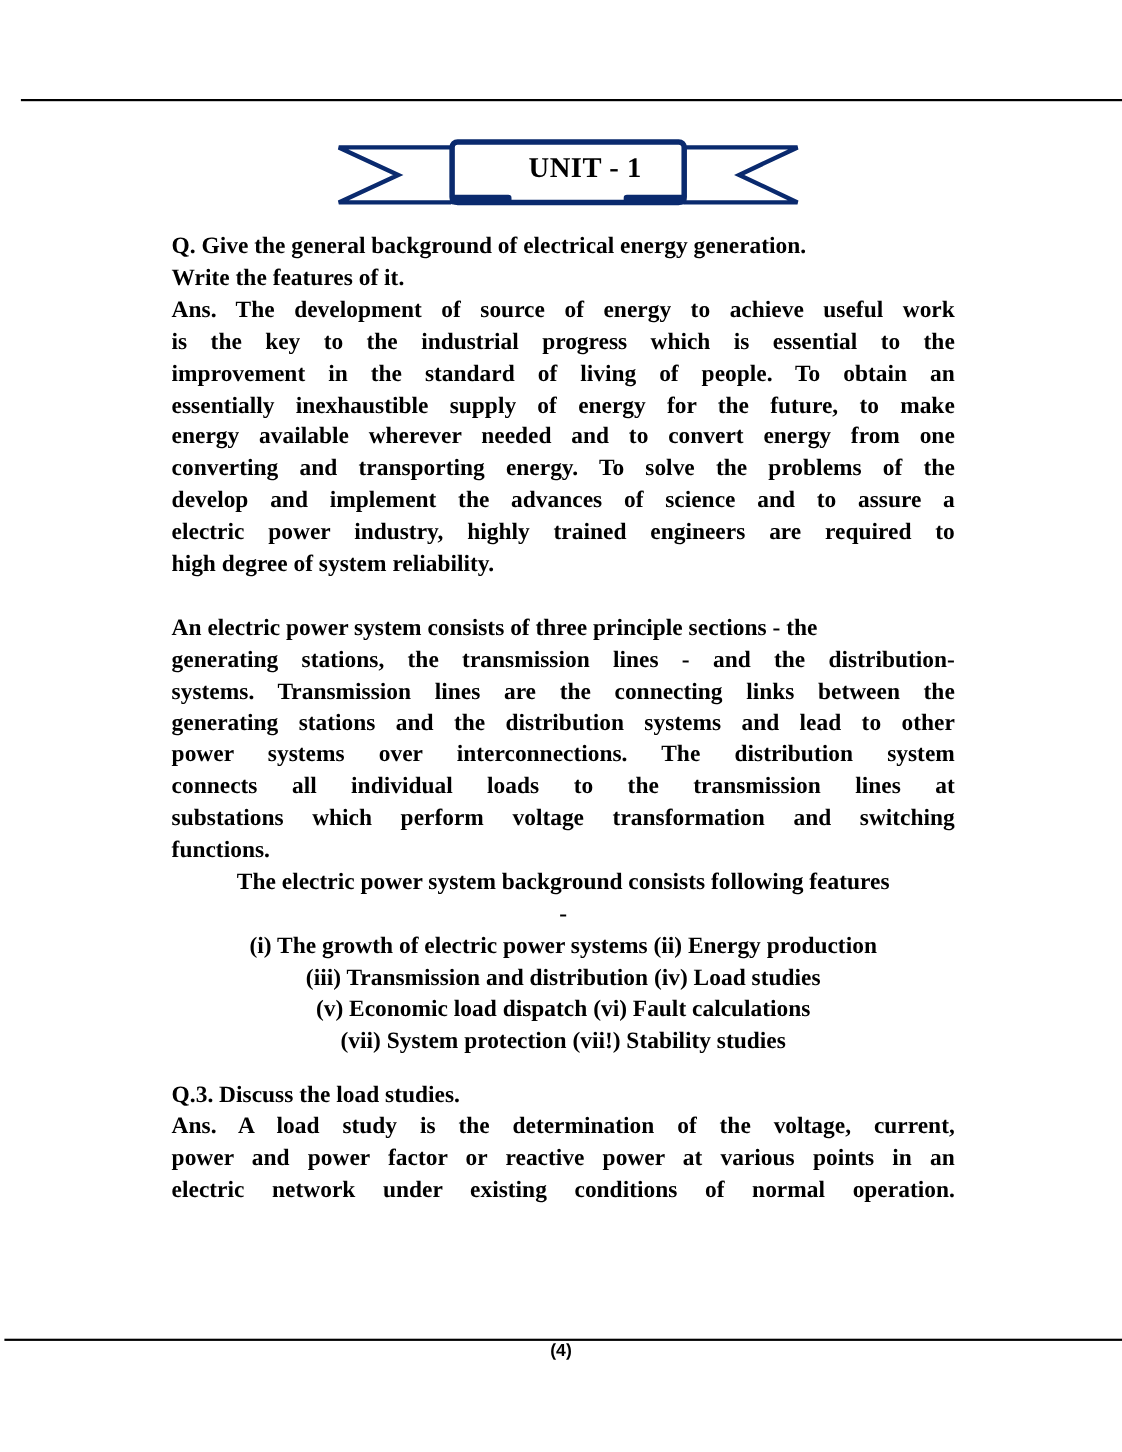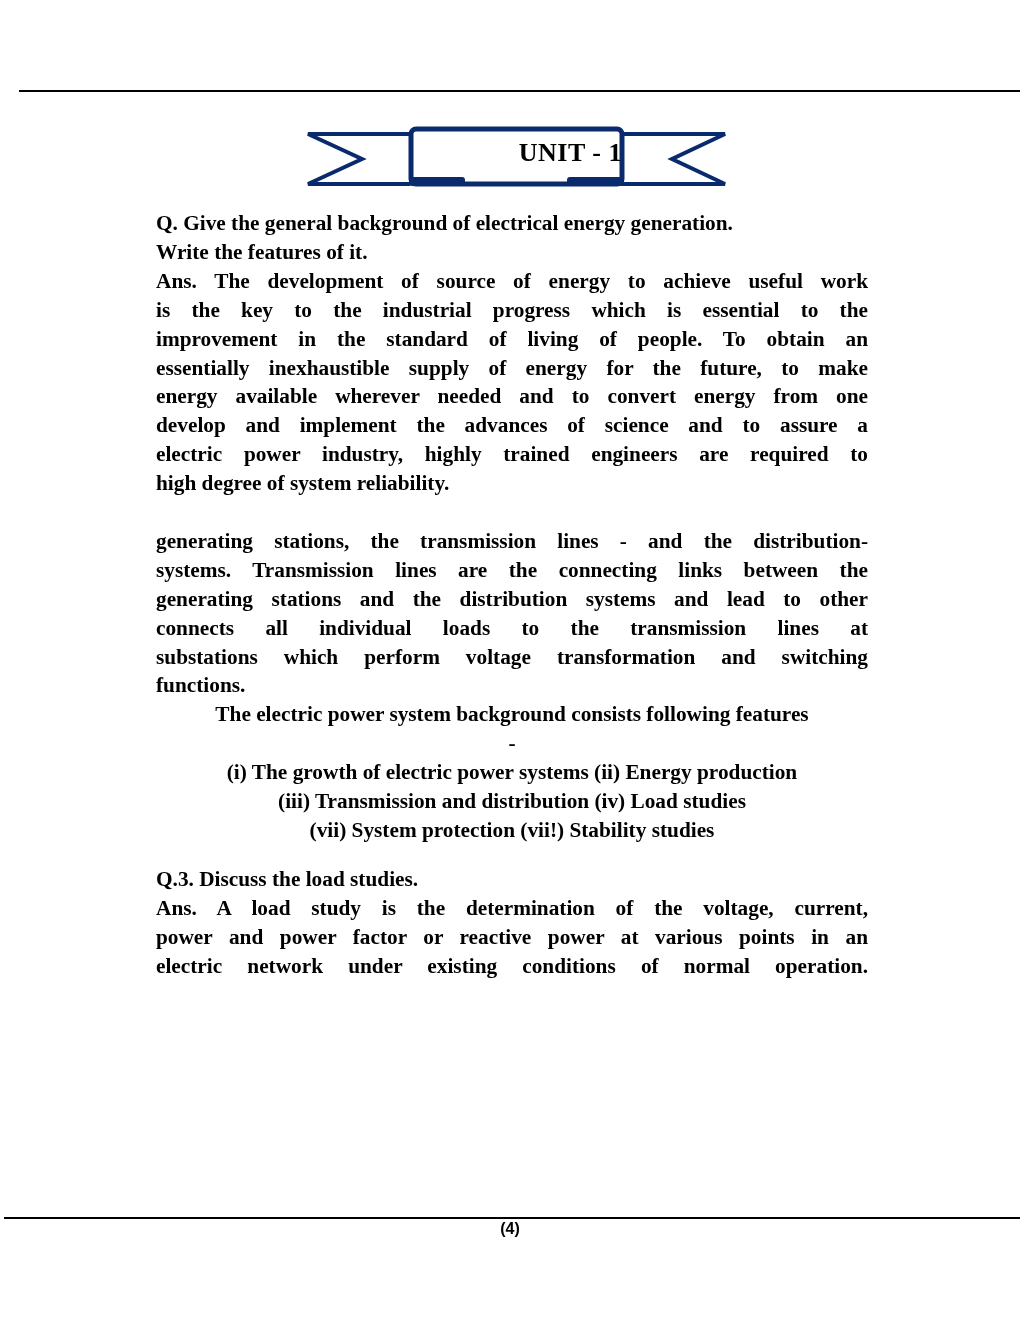--- a/index.html
+++ b/index.html
@@ -4,23 +4,23 @@
 <style>
   html, body { margin: 0; padding: 0; background: #ffffff; }
   body { width: 1020px; height: 1320px; position: relative; overflow: hidden;
          font-family: "Liberation Serif", serif; color: #000; }
   .rule-top { position: absolute; left: 19px; top: 90px; width: 1001px; height: 0;
               border-top: 2px solid #000; }
   .rule-bottom { position: absolute; left: 4px; top: 1217px; width: 1016px; height: 0;
                  border-top: 2px solid #000; }
   .banner { position: absolute; left: 305px; top: 125px; width: 425px; height: 65px; }
   .banner svg { position: absolute; left: 0; top: 0; }
-  .banner-title { position: absolute; left: 105px; top: 10px; width: 212px; text-align: right;
+  .banner-title { position: absolute; left: 105px; top: 10px; width: 212px; text-align: center;
                   font-family: "Liberation Serif", serif; font-weight: bold; font-size: 26px;
-                  letter-spacing: 0.5px; line-height: 36px; }
+                  letter-spacing: 0.5px; line-height: 36px; padding-left: 16px; }
   .content { position: absolute; left: 156px; top: 209px; width: 712px;
              font-weight: bold; font-size: 21.3px; line-height: 28.9px; }
   .para { margin: 0; text-align: justify; font-family: Liberation Serif, serif; }
   .para.left { text-align: center; }
   .line { display: block; }
   .justline { display: block; text-align: justify; text-align-last: justify; }
   .gap { height: 28.9px; }
   .page-num { position: absolute; left: 0; top: 1220px; width: 1020px; text-align: center;
               font-family: "Liberation Sans", sans-serif; font-weight: bold; font-size: 16px; }
 </style>
@@ -48,38 +48,42 @@
   <div class="para">
     <span class="line">Q.  Give the general background of electrical energy generation.</span>
     <span class="line">Write the features of it.</span>
   </div>
   <div class="para">
     <span class="justline">Ans. The development of source of energy to achieve useful work</span>
     <span class="justline">is the key to the industrial progress which is essential to the</span>
     <span class="justline">improvement in the standard of living of people. To obtain an</span>
     <span class="justline">essentially inexhaustible supply of energy for the future, to make</span>
     <span class="justline">energy available wherever  needed and to convert energy from one</span>
+    <span class="justline">converting and transporting energy. To solve the problems of the</span>
     <span class="justline">develop and implement the advances of science and to assure a</span>
     <span class="justline">electric  power industry, highly trained engineers are required  to</span>
     <span class="line">high degree of system reliability.</span>
   </div>
   <div class="gap"></div>
   <div class="para">
+    <span class="line">An electric power system consists of three principle sections - the</span>
     <span class="justline">generating  stations, the transmission lines - and the distribution-</span>
     <span class="justline">systems. Transmission lines are the connecting  links between the</span>
     <span class="justline">generating  stations and the distribution systems and lead to other</span>
+    <span class="justline">power systems over interconnections. The distribution system</span>
     <span class="justline">connects all individual loads to the transmission lines at</span>
     <span class="justline">substations which perform voltage transformation and switching</span>
     <span class="line">functions.</span>
   </div>
   <div class="para left">
     <span class="line">The electric power system background consists following features</span>
     <span class="line">-</span>
     <span class="line">(i) The growth of electric power systems (ii) Energy production</span>
     <span class="line">(iii) Transmission and distribution (iv) Load studies</span>
+    <span class="line">(v) Economic load dispatch (vi) Fault calculations</span>
     <span class="line">(vii) System protection (vii!) Stability studies</span>
   </div>
   <div class="gap" style="height:20px"></div>
   <div class="para">
     <span class="line">Q.3. Discuss the load studies.</span>
     <span class="justline">Ans. A load study is the determination of the voltage, current,</span>
     <span class="justline">power and power factor or reactive power at various points in an</span>
     <span class="justline">electric network under existing conditions of normal operation.</span>
   </div>
 </div>

